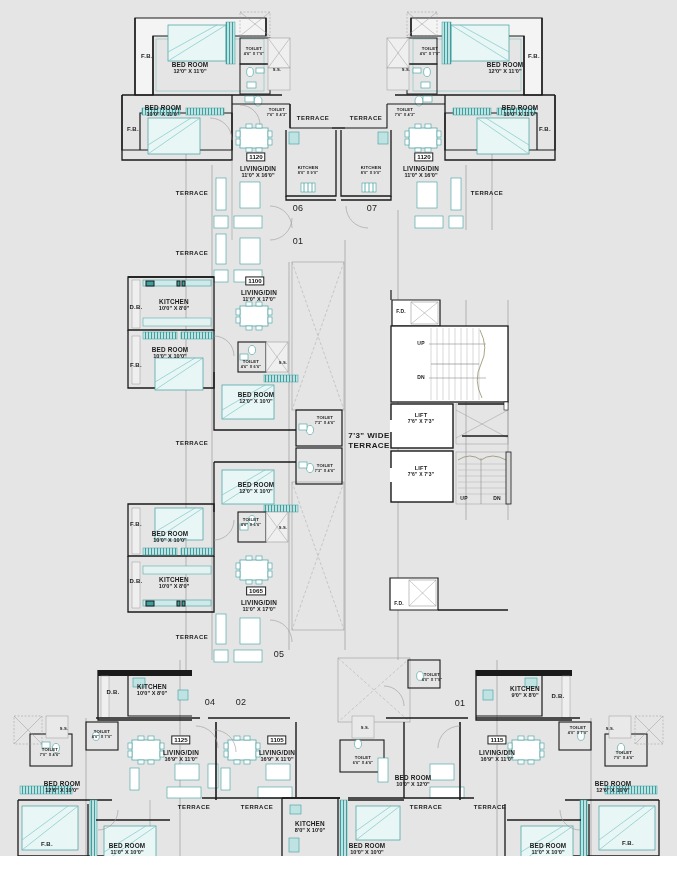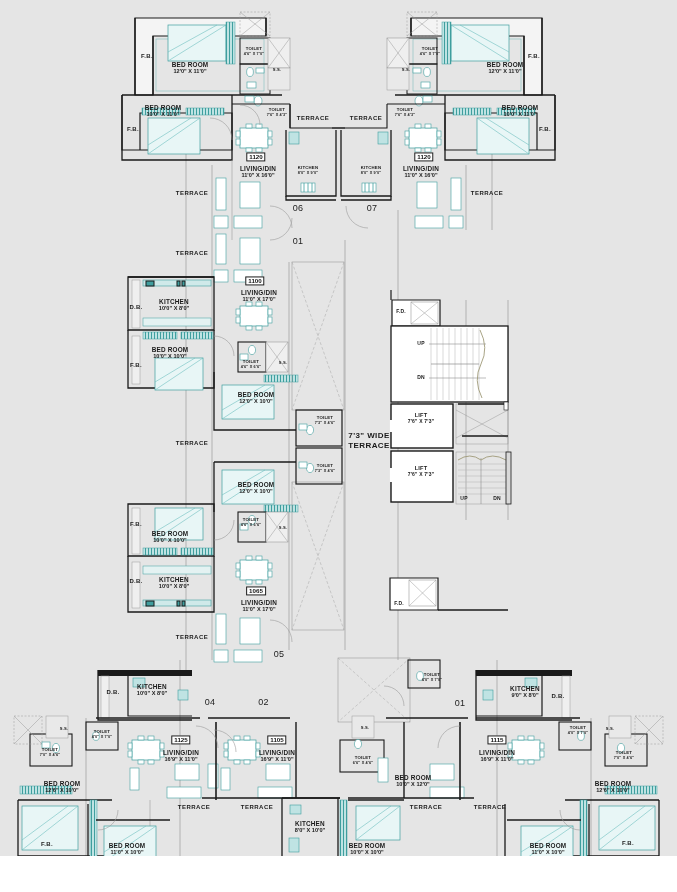--- a/index.html
+++ b/index.html
@@ -581,21 +581,21 @@
       <div class="lbl lbl-fd" style="left: 399px; top: 604px;">F.D.</div>
       <div class="lbl lbl-stair" style="left: 421px; top: 344px;">UP</div>
       <div class="lbl lbl-stair" style="left: 421px; top: 378px;">DN</div>
       <div class="lbl lbl-stair" style="left: 464px; top: 499px;">UP</div>
       <div class="lbl lbl-stair" style="left: 497px; top: 499px;">DN</div>
       <div class="lbl lbl-unitno" style="left: 298px; top: 209px;">06</div>
       <div class="lbl lbl-unitno" style="left: 372px; top: 209px;">07</div>
       <div class="lbl lbl-unitno" style="left: 298px; top: 242px;">01</div>
       <div class="lbl lbl-unitno" style="left: 279px; top: 655px;">05</div>
       <div class="lbl lbl-unitno" style="left: 210px; top: 703px;">04</div>
-      <div class="lbl lbl-unitno" style="left: 241px; top: 703px; padding-left: 45px;">02</div>
+      <div class="lbl lbl-unitno" style="left: 241px; top: 703px;">02</div>
       <div class="lbl lbl-unitno" style="left: 460px; top: 704px; text-align: center;">01</div>
       <div class="carpet" style="left: 256px; top: 157px;">1120</div>
       <div class="carpet" style="left: 424px; top: 157px;">1120</div>
       <div class="carpet" style="left: 255px; top: 281px;">1100</div>
       <div class="carpet" style="left: 256px; top: 591px;">1065</div>
       <div class="carpet" style="left: 181px; top: 740px;">1125</div>
       <div class="carpet" style="left: 277px; top: 740px;">1105</div>
       <div class="carpet" style="left: 497px; top: 740px;">1115</div>
       <div class="lbl lbl-passage" style="left: 369px; top: 441px;">
         <div>7'3" WIDE</div>

